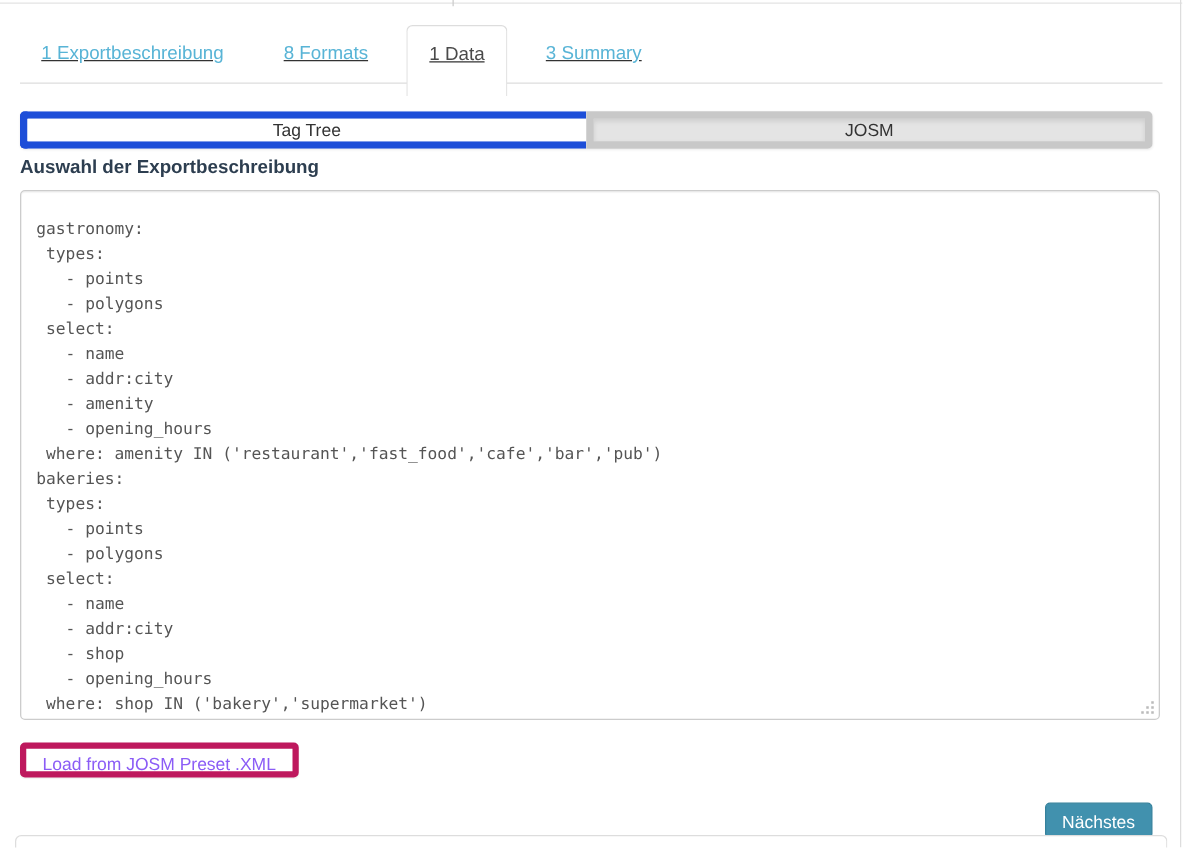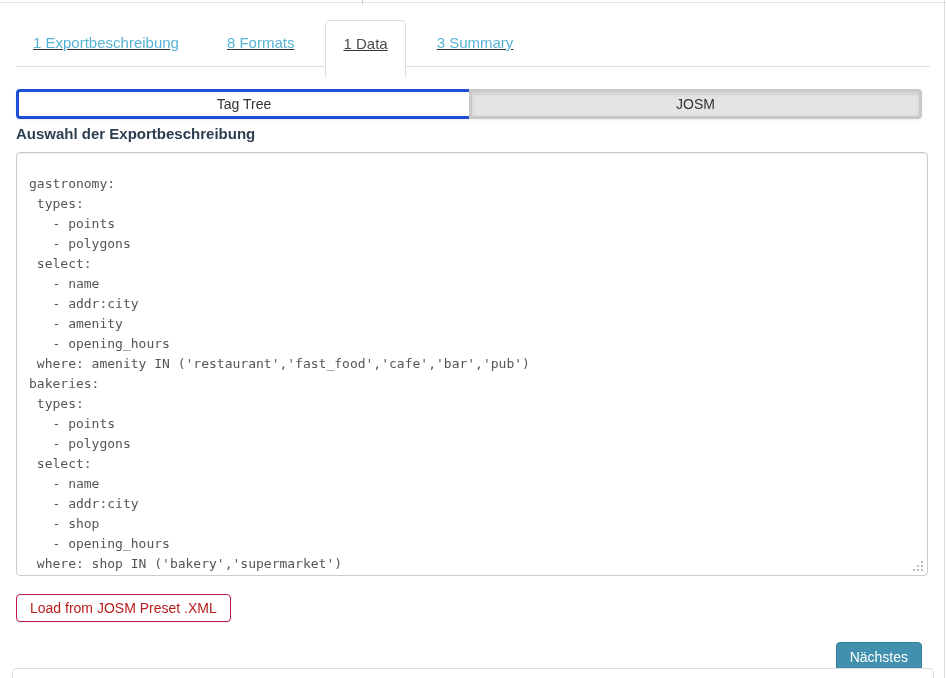--- a/index.html
+++ b/index.html
@@ -56,21 +56,21 @@
     box-shadow: 0 1px 2px rgba(0,0,0,0.08);
     border-radius: 4px;
   }
   .view-toggle .toggle-btn {
     flex: 1 1 50%;
     height: 30px;
     font-family: "Liberation Sans", sans-serif;
     font-size: 14px;
     color: #333;
     background: #fff;
-    border: 3px solid #1d4ed8;
+    border: 6px solid #1d4ed8;
     cursor: pointer;
   }
   .view-toggle .toggle-btn:first-child { border-radius: 4px 0 0 4px; border-right: none; }
   .view-toggle .toggle-btn:last-child  { border-radius: 0 4px 4px 0; }
   .view-toggle .toggle-btn.active {
     background: #e4e4e4;
     border-color: #c8c8c8;
     box-shadow: inset 0 2px 4px rgba(0,0,0,0.10);
   }
 
@@ -120,23 +120,23 @@
                 -8px 8px #bbb, -4px 8px #bbb, 0 8px #bbb;
   }
 
   
   .load-josm-btn {
     margin-top: 18px;
     padding: 4px 13px;
     height: 28px;
     font-family: "Liberation Sans", sans-serif;
     font-size: 14px;
-    color: #b91c1c;
-    background: #fff;
-    border: 1px solid #be185d;
+    color: #8b5cf6;
+    background: #fff;
+    border: 5px solid #be185d;
     border-radius: 4px;
     cursor: pointer;
     box-shadow: 0 1px 1px rgba(0,0,0,0.06);
   }
   .next-row { display: flex; justify-content: flex-end; margin-top: 20px; padding-right: 8px; }
   .next-btn {
     height: 29px;
     padding: 5px 13px;
     font-family: "Liberation Sans", sans-serif;
     font-size: 14px;

